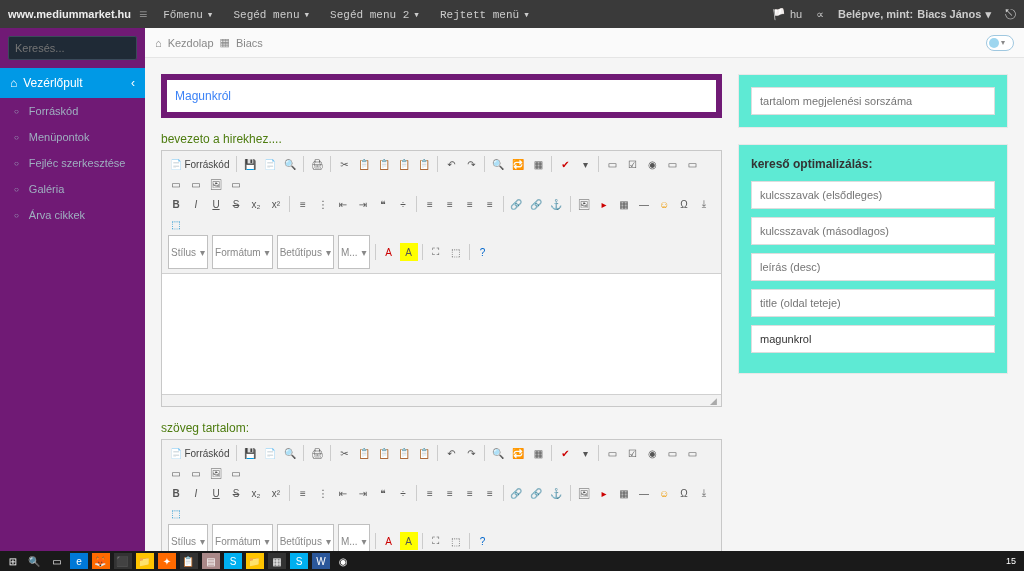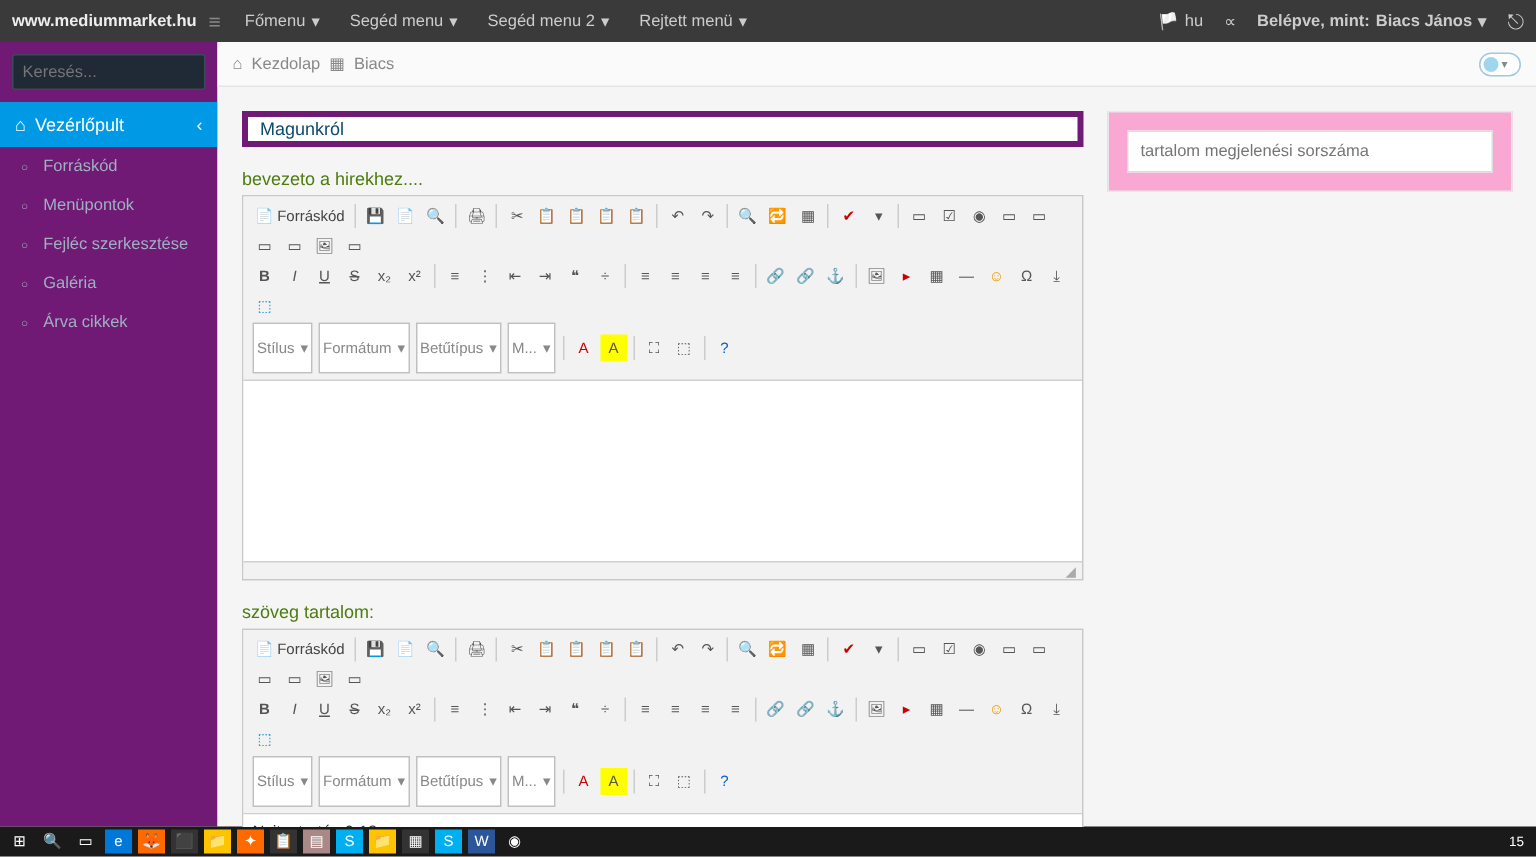--- a/index.html
+++ b/index.html
@@ -3,21 +3,21 @@
 <meta charset="utf-8">
 <style>
 * { box-sizing: border-box; margin: 0; padding: 0; }
 body { font-family: Arial, sans-serif; font-size: 12px; background: #f0f0f0; width: 1024px; height: 571px; overflow: hidden; }
 
 
 .topbar { height: 28px; background: #3a3a3a; display: flex; align-items: center; padding: 0 8px; color: #ccc; font-size: 11px; }
 .topbar .site { color: #eee; font-weight: 600; margin-right: 8px; }
 .topbar .hamburger { margin-right: 16px; color: #888; font-size: 14px; cursor: pointer; }
 .topbar .menus { display: flex; gap: 20px; }
-.topbar .menu-item { display: flex; align-items: center; gap: 4px; cursor: pointer; }
+.topbar .menu-item { display: flex; align-items: flex-end; gap: 4px; cursor: pointer; font-family: Liberation Mono, monospace; }
 .topbar .right { margin-left: auto; display: flex; align-items: center; gap: 14px; }
 .topbar .lang { display: flex; align-items: center; gap: 4px; }
 .topbar .user { display: flex; align-items: center; gap: 4px; font-weight: 600; }
 .topbar .logout-ic { font-size: 14px; }
 
 
 .sidebar { position: absolute; top: 28px; left: 0; width: 145px; height: calc(571px - 28px - 20px); background: #701a75; color: #cfd6dd; }
 .search-wrap { padding: 8px; }
 .search-box { width: 100%; height: 24px; background: #1f2a36; border: 1px solid #3a4a5a; border-radius: 2px; display: flex; align-items: center; padding: 0 6px; color: #777; }
 .search-box input { flex: 1; background: transparent; border: none; color: #ccc; font-size: 11px; outline: none; }
@@ -30,36 +30,36 @@
 .content { position: absolute; top: 28px; left: 145px; right: 0; height: calc(571px - 28px - 20px); background: #f5f5f5; overflow: hidden; }
 .breadcrumb { height: 30px; display: flex; align-items: center; padding: 0 10px; color: #888; font-size: 11px; gap: 6px; border-bottom: 1px solid #e5e5e5; background: #fafafa; }
 .breadcrumb .toggle-pill { margin-left: auto; width: 28px; height: 16px; border: 1px solid #a0c8e0; border-radius: 8px; background: #fff; display: flex; align-items: center; padding: 0 2px; }
 .breadcrumb .toggle-pill .dot { width: 10px; height: 10px; border-radius: 50%; background: #9ed6ef; }
 .breadcrumb .toggle-pill .chev { font-size: 8px; color: #888; margin-left: 2px; }
 
 .main-cols { display: flex; gap: 16px; padding: 16px; height: calc(100% - 30px); overflow-y: auto; }
 .left-col { flex: 1; }
 .right-col { width: 270px; }
 
-.title-input { width: 100%; height: 24px; border: 4px solid #701a75; padding: 0 8px; color: #0c4a6e; font-size: 12px; outline: none; }
+.title-input { width: 100%; height: 44px; border: 6px solid #701a75; padding: 0 8px; color: #3b82f6; font-size: 12px; outline: none; }
 
 .section-label { margin-top: 14px; font-size: 12px; color: #4d7c0f; margin-bottom: 4px; }
 
 
 .rte { border: 1px solid #c8c8c8; background: #fff; }
 .rte-toolbar { background: #f2f2f2; border-bottom: 1px solid #d0d0d0; padding: 3px 4px; display: flex; flex-wrap: wrap; gap: 0; align-items: center; }
 .tb-btn { width: 18px; height: 18px; display: inline-flex; align-items: center; justify-content: center; font-size: 10px; color: #555; cursor: pointer; margin: 1px; border: 1px solid transparent; }
 .tb-sep { width: 1px; height: 16px; background: #ccc; margin: 0 3px; }
 .tb-src { display: inline-flex; align-items: center; gap: 2px; font-size: 10px; color: #444; padding: 2px 4px; cursor: pointer; }
 .tb-select { height: 34px; font-size: 10px; border: 1px solid #c0c0c0; background: #fff; color: #888; padding: 0 2px; margin: 1px 2px; display: inline-flex; align-items: center; gap: 4px; }
 .rte-body { background: #fff; min-height: 120px; position: relative; }
 .rte-body .content-text { padding: 6px; font-size: 11px; color: #333; }
 .rte-resize { height: 12px; background: #f2f2f2; border-top: 1px solid #d0d0d0; display: flex; justify-content: flex-end; align-items: center; padding-right: 4px; color: #aaa; font-size: 9px; }
 
-.right-panel { background: #f9a8d4; border: 1px solid #e8e8e8; padding: 12px; margin-bottom: 16px; }
+.right-panel { background: #5eead4; border: 1px solid #e8e8e8; padding: 12px; margin-bottom: 16px; }
 .right-input { width: 100%; height: 28px; border: 1px solid #ddd; padding: 0 8px; font-size: 11px; color: #888; outline: none; }
 .checkbox-row { display: flex; align-items: center; gap: 6px; font-size: 11px; color: #555; margin: 12px 0; }
 .btn-modosit { width: 100%; height: 28px; background: #5ac8e6; color: #fff; border: none; font-size: 12px; cursor: pointer; }
 .seo-title { font-weight: bold; font-size: 12px; color: #333; margin-bottom: 10px; }
 .seo-input { width: 100%; height: 28px; border: 1px solid #ddd; padding: 0 8px; font-size: 11px; color: #888; margin-bottom: 8px; outline: none; }
 
 
 .taskbar { position: absolute; bottom: 0; left: 0; right: 0; height: 20px; background: #1a1a1a; display: flex; align-items: center; padding: 0 4px; gap: 4px; }
 .task-ic { width: 18px; height: 16px; display: flex; align-items: center; justify-content: center; font-size: 10px; color: #fff; }
 .task-ic.blue { background: #0078d7; }
@@ -346,20 +346,28 @@
           <div class="content-text">Nyitvatartás 6-18</div>
         </div>
       </div>
     </div>
 
     <div class="right-col">
       <div class="right-panel">
         <input class="right-input" placeholder="tartalom megjelenési sorszáma" style="">
       </div>
 
+      <div class="right-panel">
+        <div class="seo-title">kereső optimalizálás:</div>
+        <input class="seo-input" placeholder="kulcsszavak (elsődleges)" style="">
+        <input class="seo-input" placeholder="kulcsszavak (másodlagos)" style="">
+        <input class="seo-input" placeholder="leírás (desc)" style="">
+        <input class="seo-input" placeholder="title (oldal teteje)" style="">
+        <input class="seo-input" style="color: rgb(51, 51, 51);" value="magunkrol">
+      </div>
     </div>
   </div>
 </div>
 
 <div class="taskbar">
   <div class="task-ic">⊞</div>
   <div class="task-ic">🔍</div>
   <div class="task-ic">▭</div>
   <div class="task-ic blue">e</div>
   <div class="task-ic orange">🦊</div>

